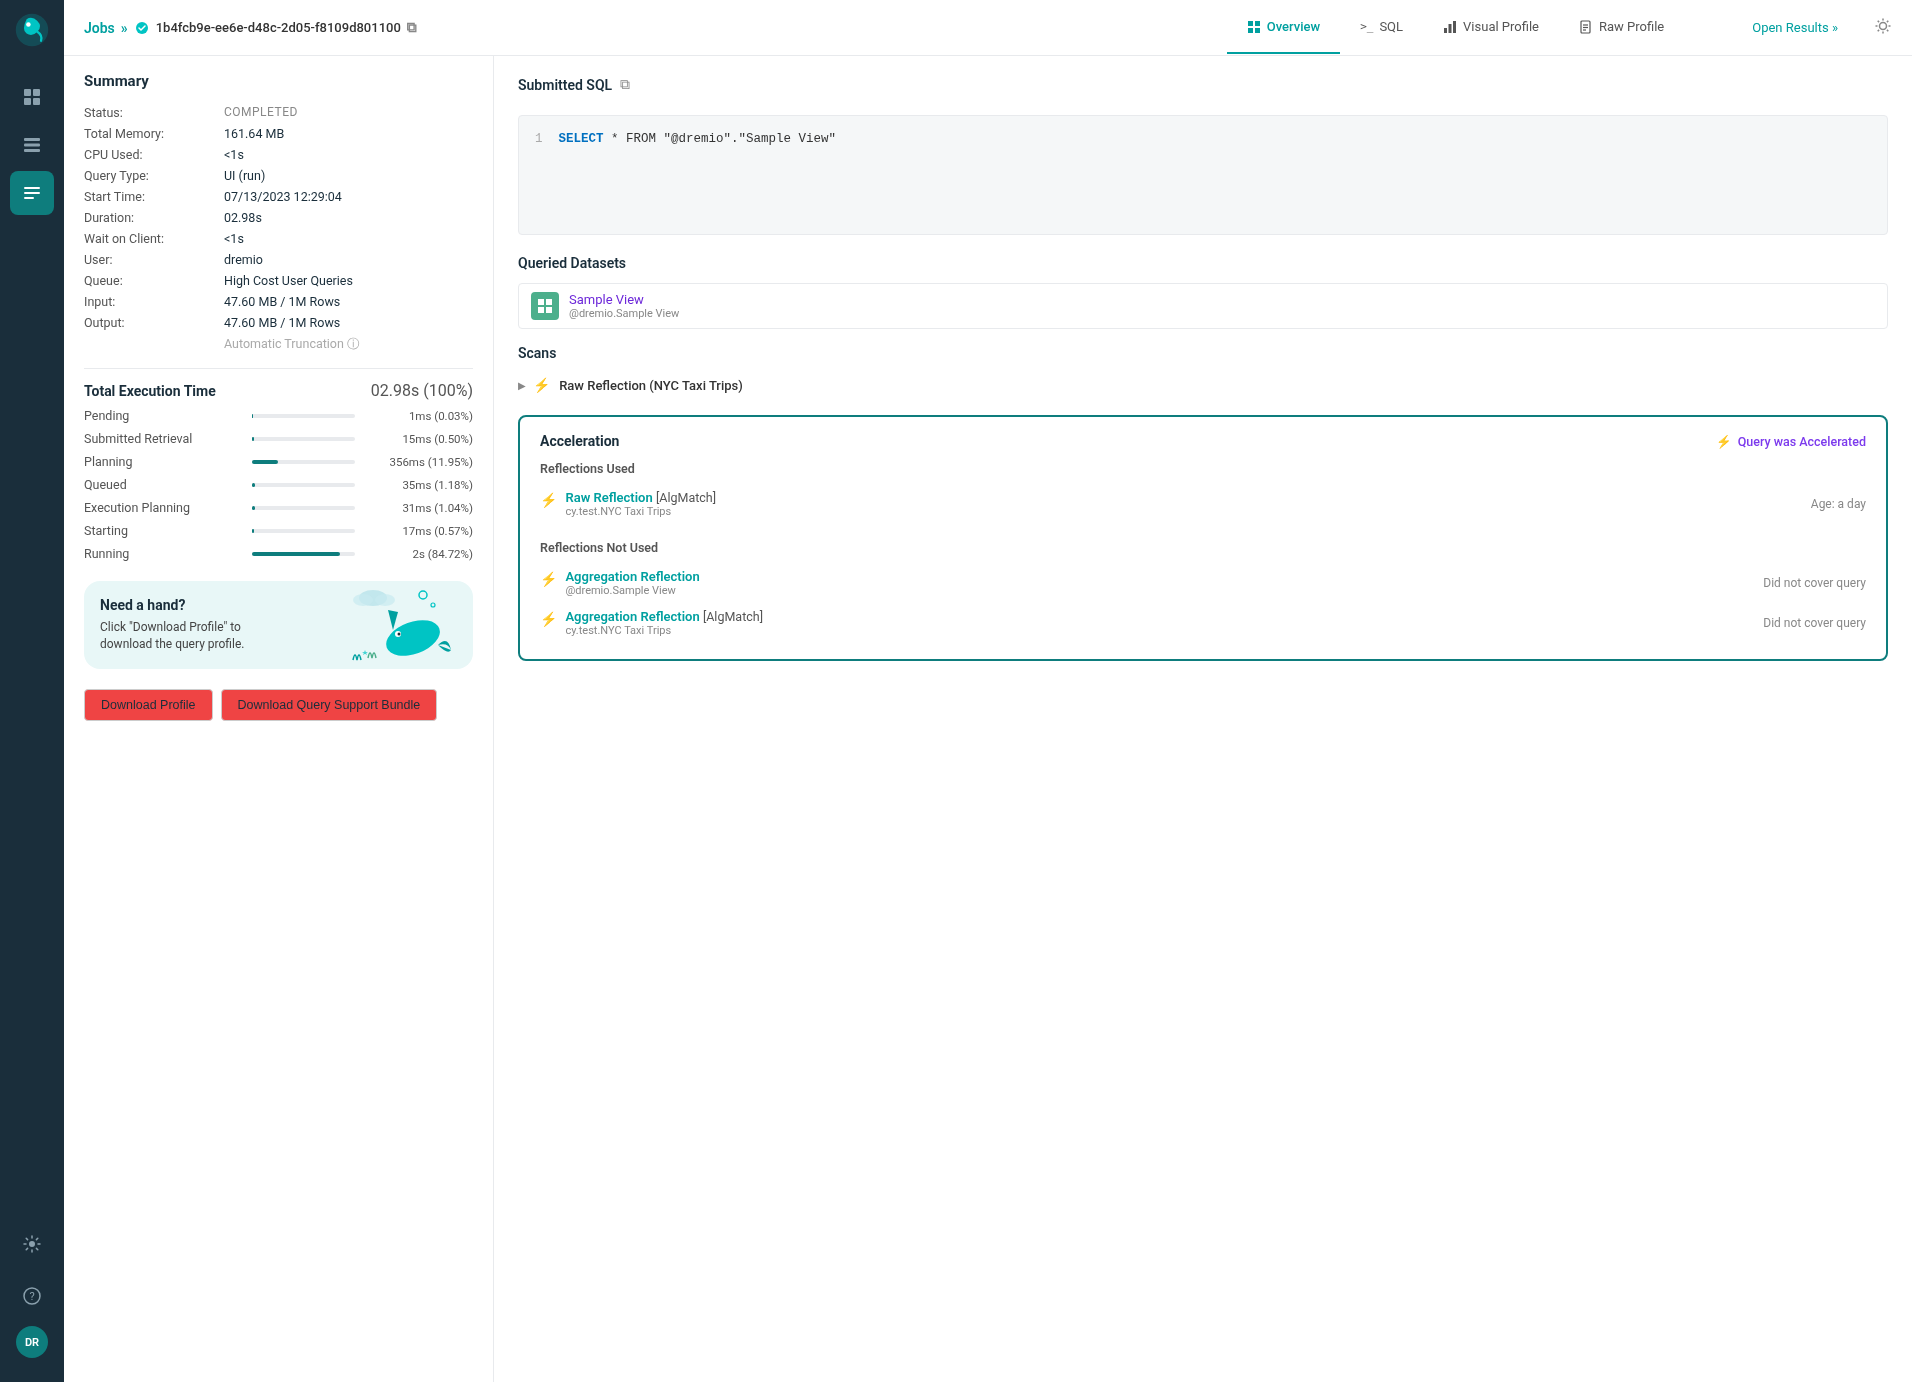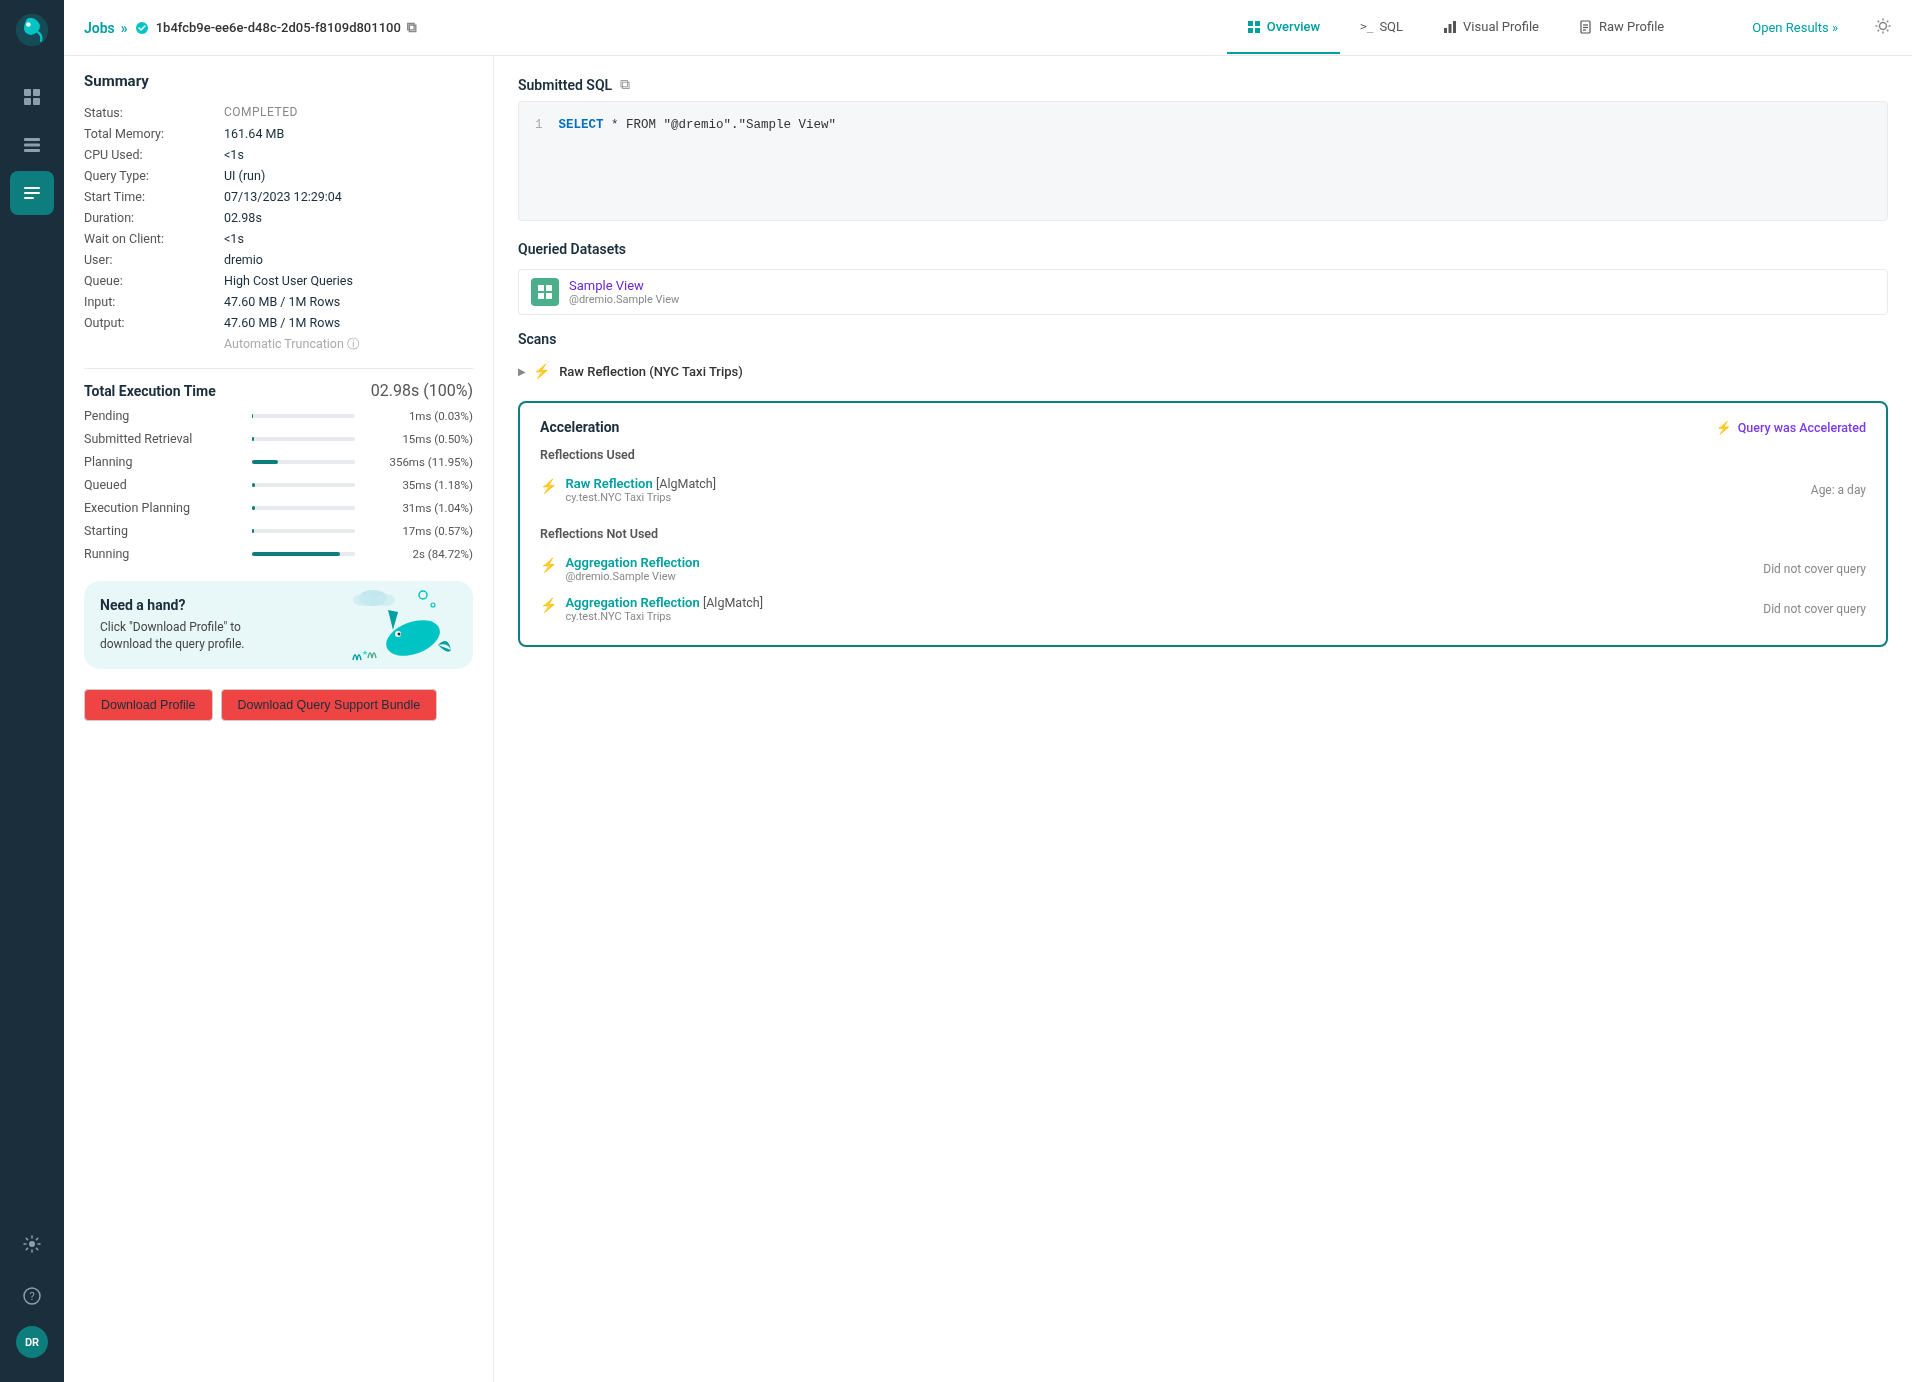--- a/index.html
+++ b/index.html
@@ -188,21 +188,21 @@
       overflow-y: auto;
       padding: 20px 24px;
       background: #fff;
     }
 
     
     .sql-header {
       display: flex;
       align-items: center;
       gap: 8px;
-      margin-bottom: 8px;
+      margin-bottom: 22px;
     }
     .sql-title { font-size: 14px; font-weight: 600; color: #1a2e3b; }
     .copy-btn { color: #888; cursor: pointer; font-size: 14px; }
 
     .sql-code-block {
       background: #f5f7f8;
       border: 1px solid #e8eaed;
       border-radius: 4px;
       padding: 16px;
       font-family: 'Courier New', monospace;

